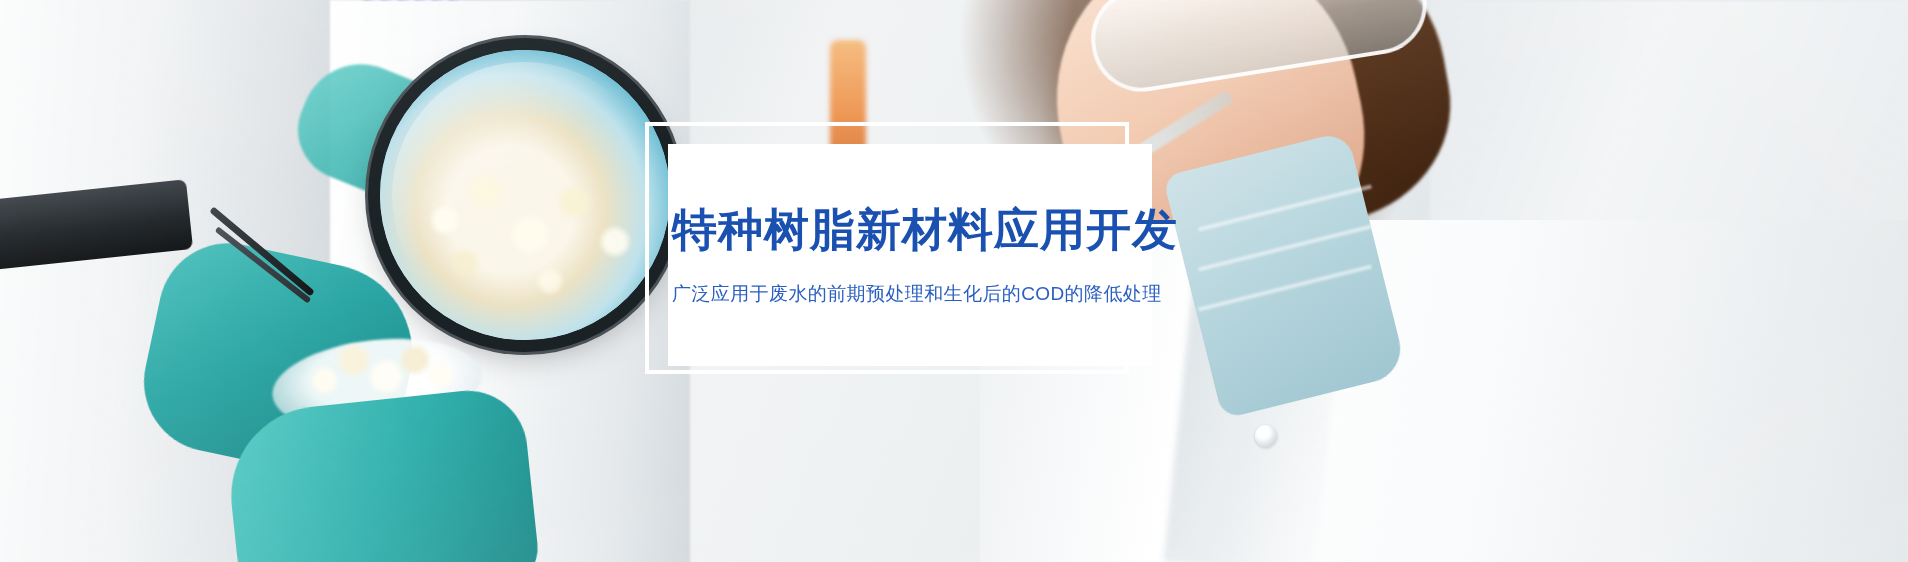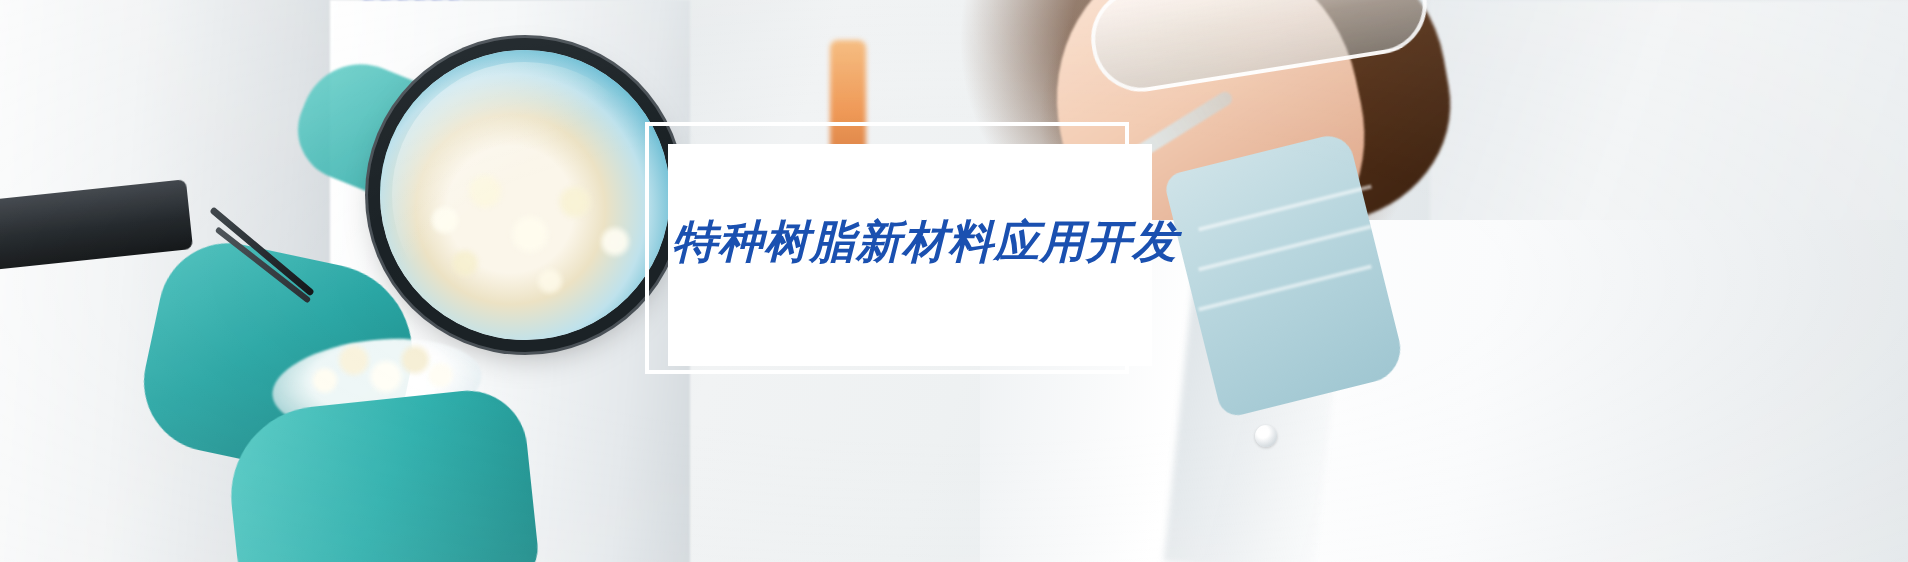--- a/index.html
+++ b/index.html
@@ -10,21 +10,20 @@
   body {
     font-family: "Liberation Sans", "DejaVu Sans", sans-serif;
   }
 
   .banner {
     position: relative;
     width: 1908px;
     height: 562px;
     overflow: hidden;
     background: #e5e5e5;
-    font-style: italic;
   }
 
   
   .photo {
     position: absolute;
     inset: 0;
     overflow: hidden;
   }
   .photo-base {
     position: absolute;
@@ -405,15 +404,16 @@
     <div class="mask-pleat" style="top:286px"></div>
     <div class="button-dot"></div>
     <div class="photo-soften"></div>
   </div>
 
   <div class="text-card"></div>
   <div class="text-panel"></div>
 
   <div class="text-content">
     <div class="headline">特种树脂新材料应用开发</div>
+    <div class="subhead">广泛应用于废水的前期预处理和生化后的COD的降低处理</div>
   </div>
 
 </div>
 
 </body></html>

